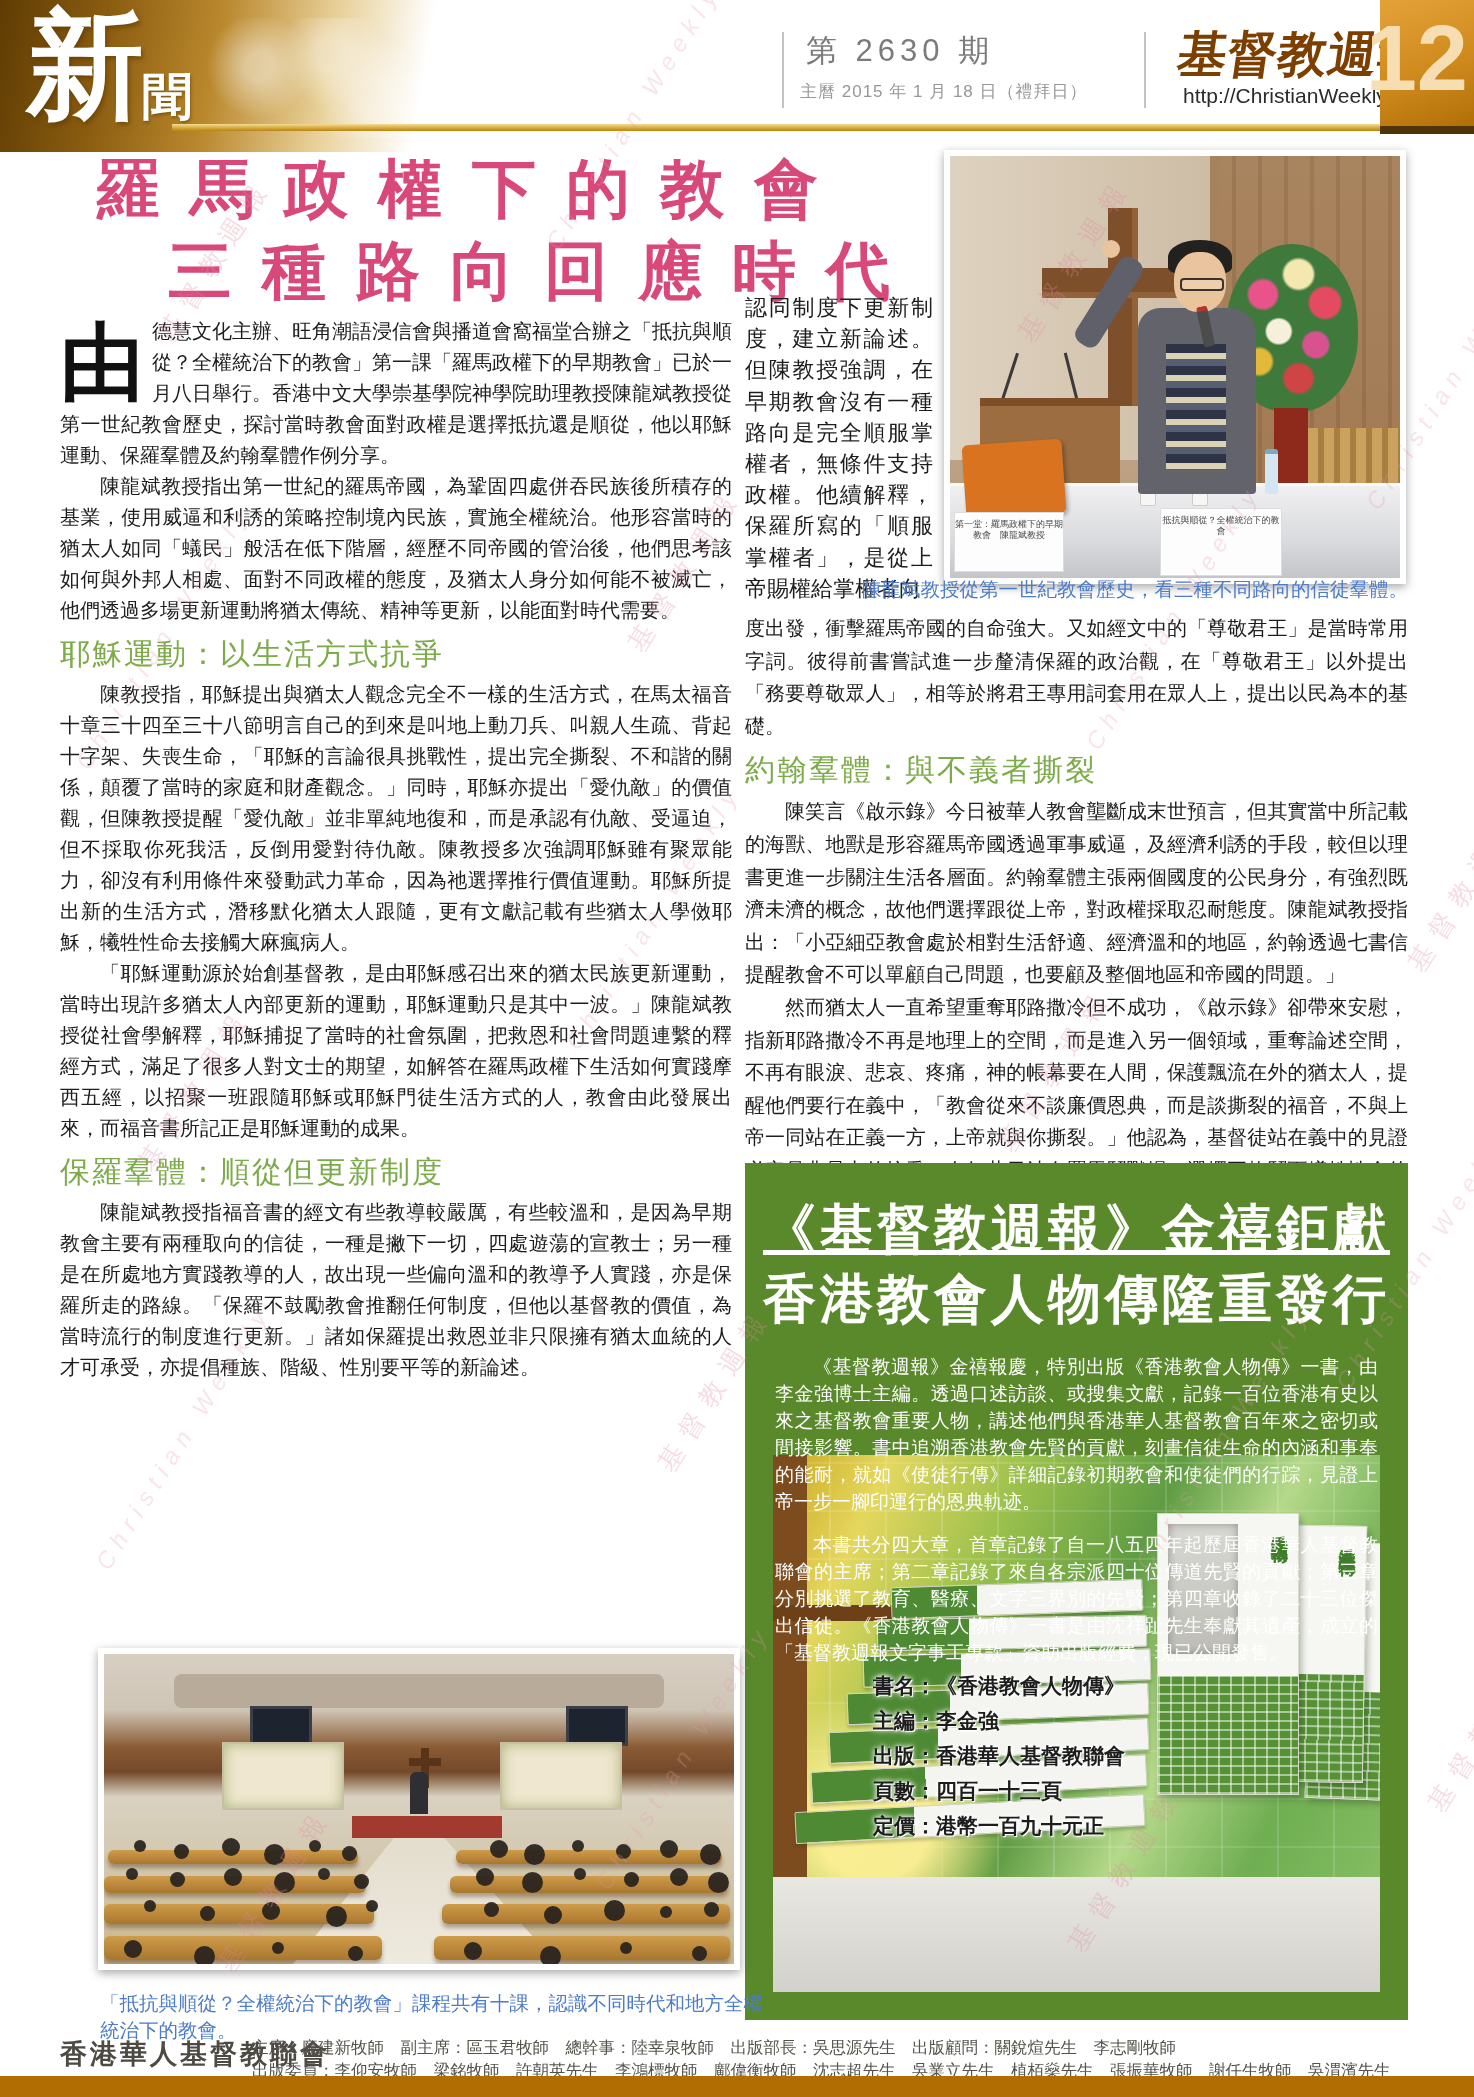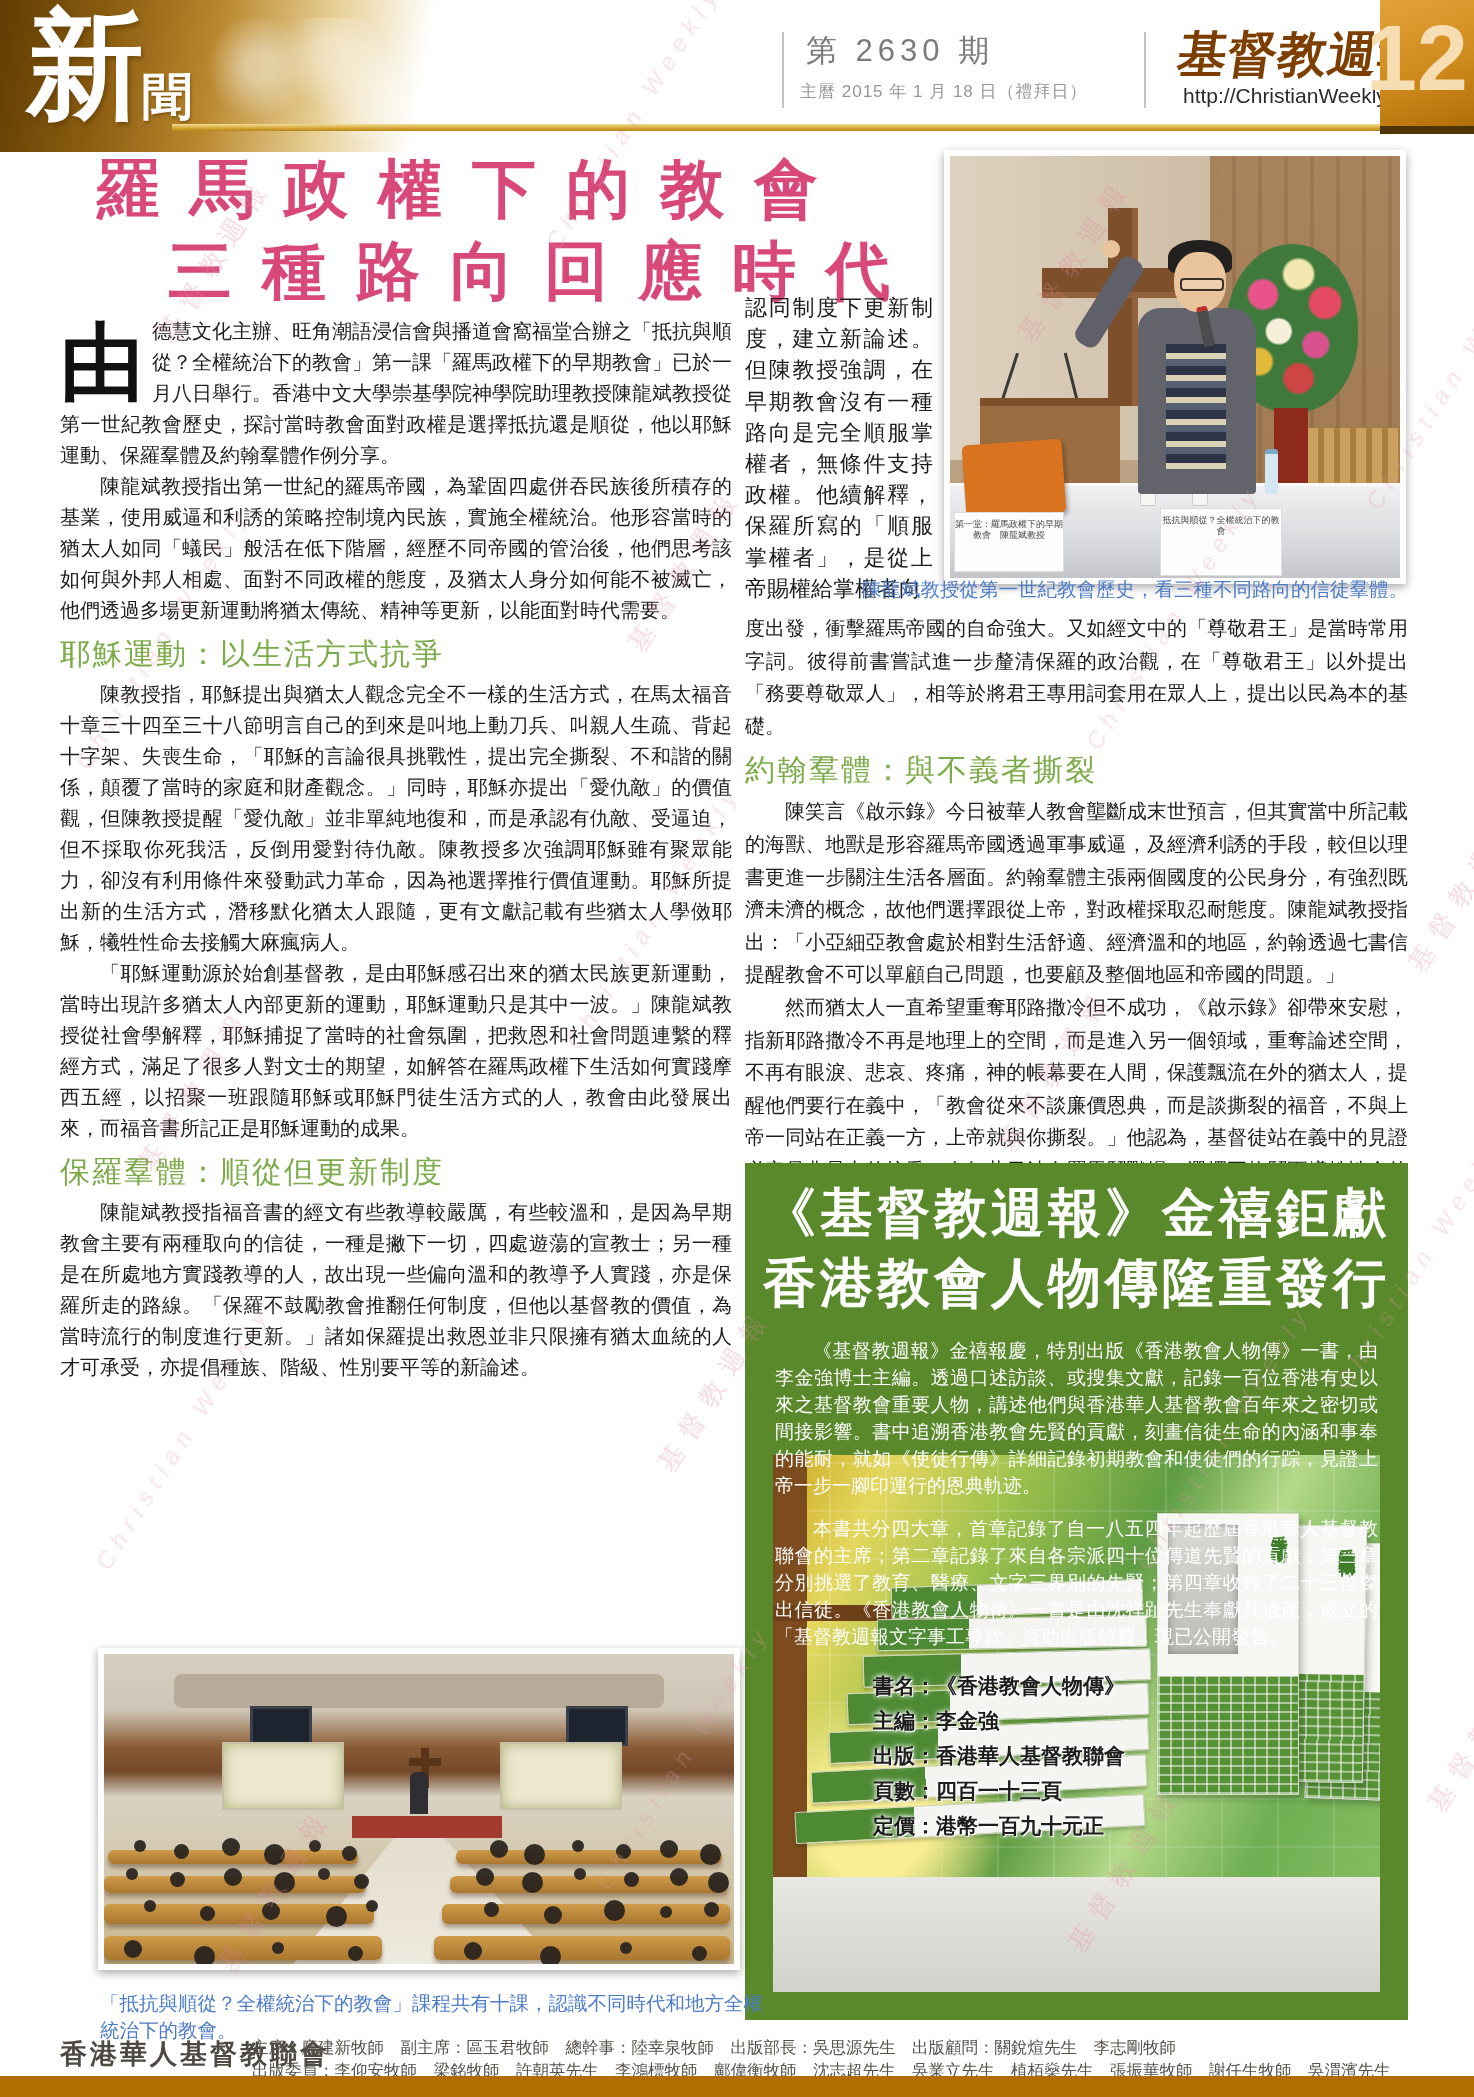--- a/index.html
+++ b/index.html
@@ -257,21 +257,21 @@
       <div class="bookstand" style="left:472px;top:70px;transform:rotate(1deg);">
         <div class="cover-green"></div>
         <div class="vtitle">香港教會人物傳</div>
       </div>
       <div class="bookstand" style="left:384px;top:58px;width:140px;height:280px;">
         <div class="cover-photo"></div>
         <div class="cover-green"></div>
         <div class="vtitle">香港教會人物傳</div>
       </div>
     </div>
-    <h2 class="promo-title" style="margin-top:16px;">《基督教週報》金禧鉅獻</h2>
+    <h2 class="promo-title" style="margin-top:32px;text-decoration:underline;">《基督教週報》金禧鉅獻</h2>
     <h2 class="promo-title" style="margin-top:4px;margin-bottom:22px;">香港教會人物傳隆重發行</h2>
     <p class="pp">《基督教週報》金禧報慶，特別出版《香港教會人物傳》一書，由李金強博士主編。透過口述訪談、或搜集文獻，記錄一百位香港有史以來之基督教會重要人物，講述他們與香港華人基督教會百年來之密切或間接影響。書中追溯香港教會先賢的貢獻，刻畫信徒生命的內涵和事奉的能耐，就如《使徒行傳》詳細記錄初期教會和使徒們的行踪，見證上帝一步一腳印運行的恩典軌迹。</p>
     <p class="pp">本書共分四大章，首章記錄了自一八五四年起歷屆香港華人基督教聯會的主席；第二章記錄了來自各宗派四十位傳道先賢的貢獻；第三章分別挑選了教育、醫療、文字三界別的先賢；第四章收錄了二十三位傑出信徒。《香港教會人物傳》一書是由沈祥趾先生奉獻其遺產，成立的「基督教週報文字事工專款」資助出版經費，現已公開發售。</p>
     <div class="promo-details">
       <div>書名：《香港教會人物傳》</div>
       <div>主編：李金強</div>
       <div>出版：香港華人基督教聯會</div>
       <div>頁數：四百一十三頁</div>
       <div>定價：港幣一百九十元正</div>
     </div>

